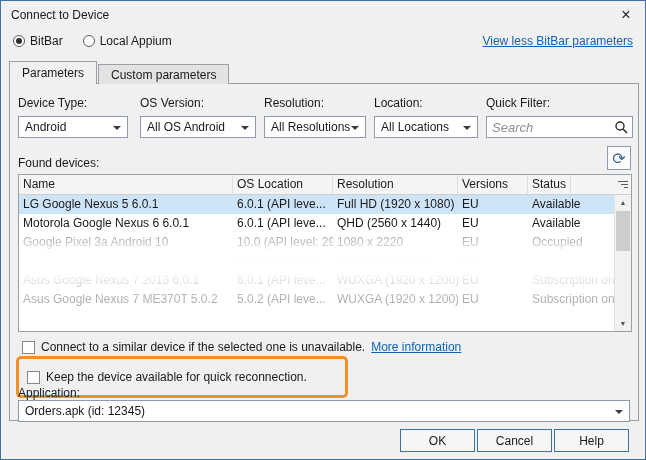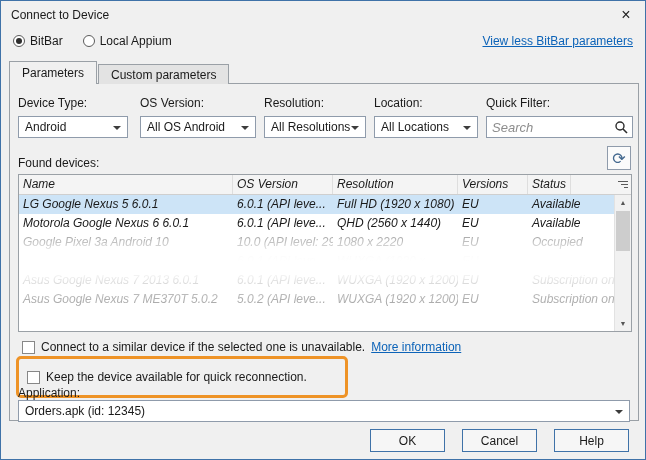--- a/index.html
+++ b/index.html
@@ -83,21 +83,21 @@
   .found-label { position:absolute; left:8px; top:72px; }
   .refresh-btn {
     position:absolute; right:7px; top:62px; width:24px; height:24px;
     border:1px solid #8f9bab; background:#fbfbfb;
     display:flex; align-items:center; justify-content:center;
     font-size:16px; color:#44698f; cursor:pointer;
   }
   
   .table {
     position:absolute; left:8px; top:90px; width:614px; height:158px;
-    background:#fff; border:1px solid #9aa0a6; overflow:hidden;font-style:italic;
+    background:#fff; border:1px solid #9aa0a6; overflow:hidden;
   }
   .thead {
     display:flex; height:20px; background:#f4f4f4;
     border-bottom:1px solid #cfcfcf; position:relative;
   }
   .th {
     padding:2px 4px; border-right:1px solid #dedede;
     white-space:nowrap; overflow:hidden;
   }
   .th:last-child { border-right:none; flex:1; }
@@ -152,21 +152,21 @@
     display:flex; align-items:center; gap:6px; padding:0 8px; white-space:nowrap;
   }
   .checkbox {
     width:13px; height:13px; background:#fff; border:1px solid #878787; flex:0 0 auto;
   }
   
   .app-label { position:absolute; left:8px; top:302px; }
   .app-select { position:absolute; left:8px; top:316px; width:612px; }
   
   .buttons {
-    position:absolute; top:428px; right:16px; display:flex; gap:17px;
+    position:absolute; top:428px; right:16px; display:flex; gap:2px;
   }
   .btn {
     width:75px; height:23px; border:1px solid #3f72a8; background:#f6f6f6;
     font-family:"Liberation Sans", sans-serif; font-size:12px; color:#1a1a1a;
     cursor:pointer;
   }
 </style>
 </head>
 <body>
 
@@ -238,21 +238,21 @@
     </div>
 
     <span class="found-label">Found devices:</span>
     <div class="refresh-btn">
       <span>⟳</span>
     </div>
 
     <div class="table">
       <div class="thead">
         <div class="th" style="width:214px;">Name</div>
-        <div class="th" style="width:100px;">OS Version</div>
+        <div class="th" style="width:100px;">OS Location</div>
         <div class="th" style="width:125px;">Resolution</div>
         <div class="th" style="width:70px;">Versions</div>
         <div class="th">Status</div>
         <span class="sort-icon">
             <i></i>
             <i></i>
             <i></i>
           </span>
       </div>
       <div class="tbody">

